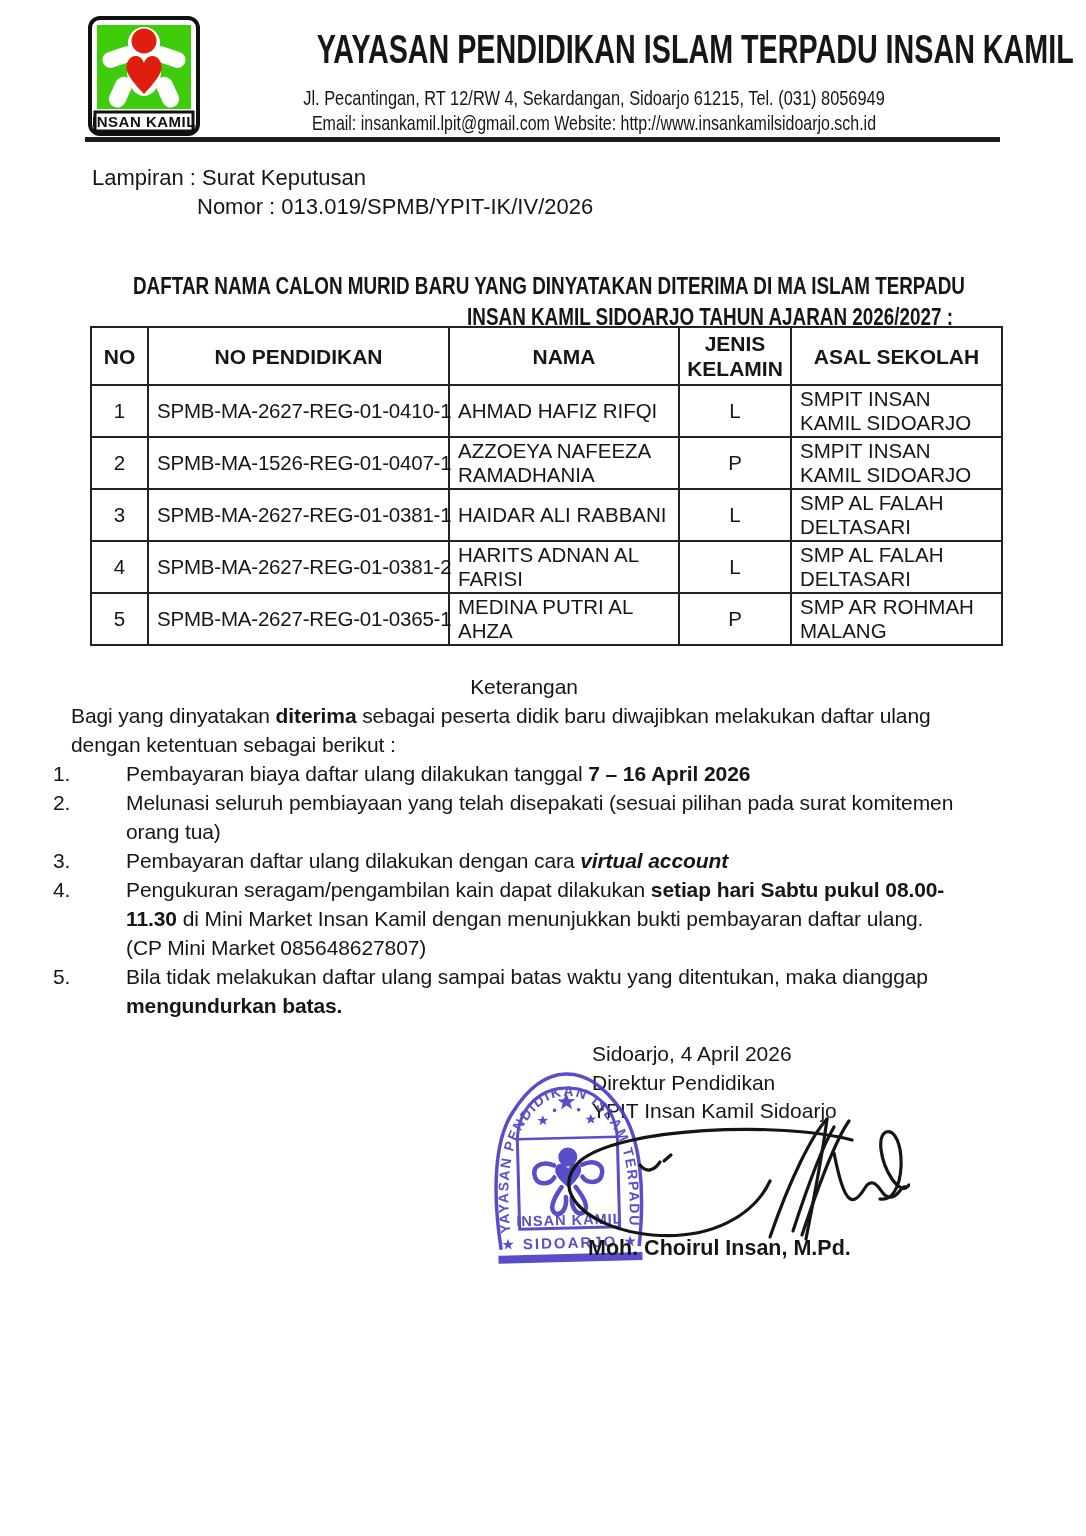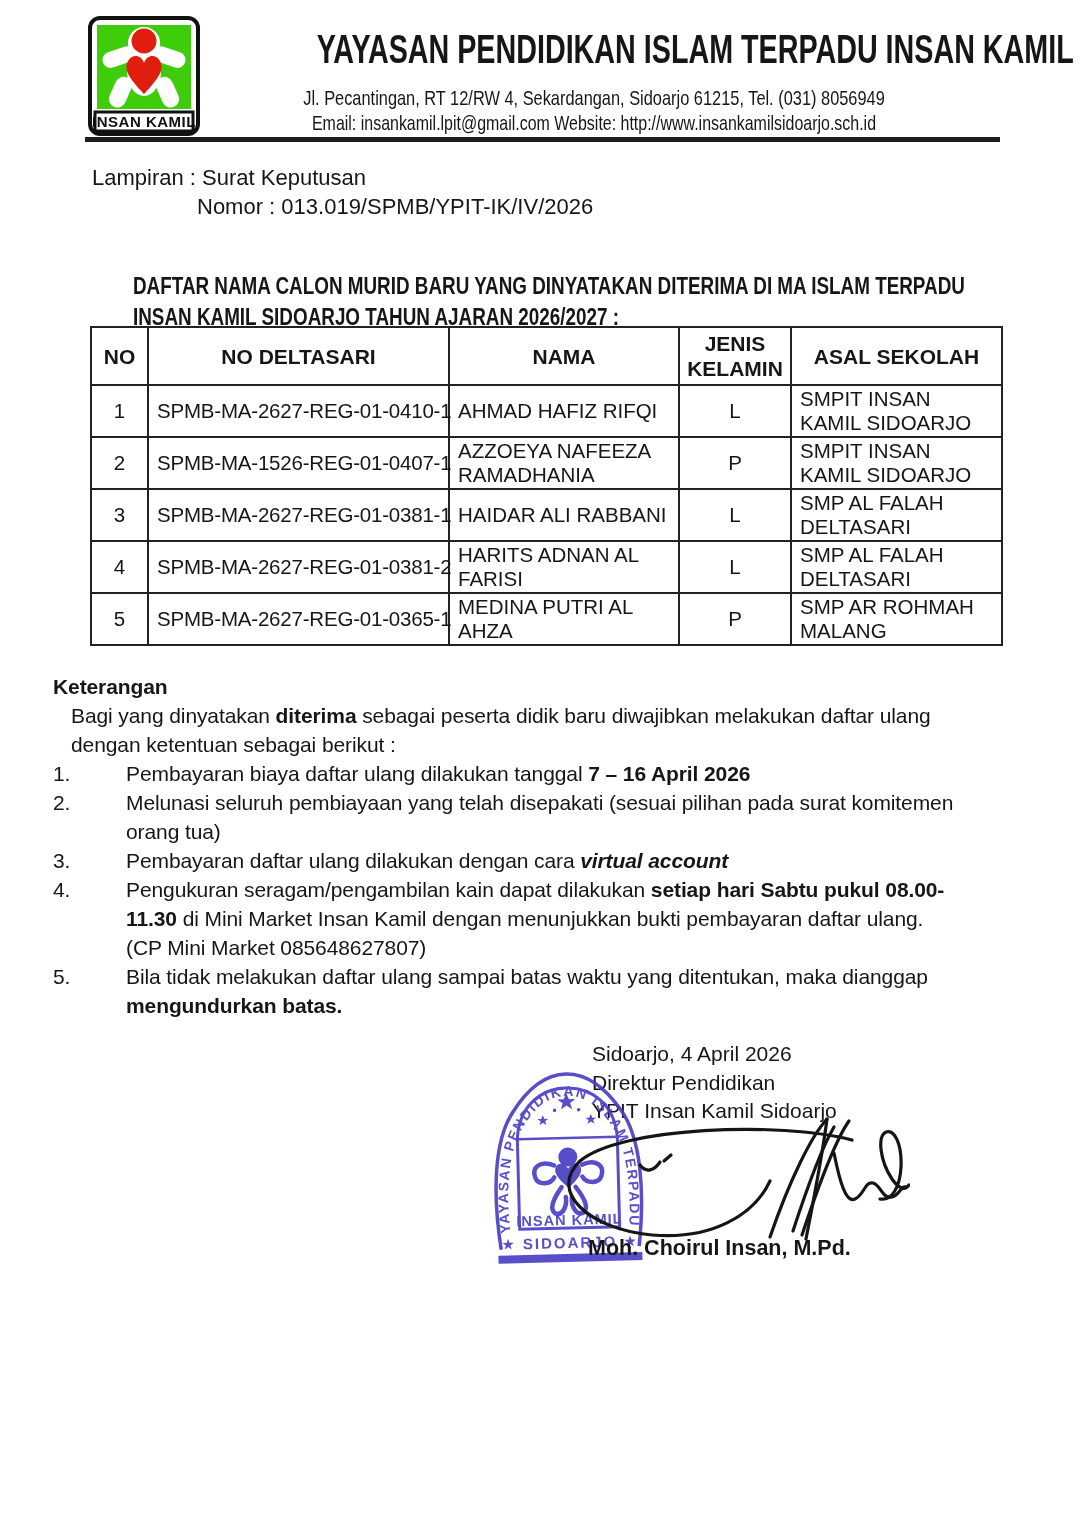--- a/index.html
+++ b/index.html
@@ -14,37 +14,37 @@
                transform:scaleX(0.78);transform-origin:50% 50%;}
   .org-contact{left:198px;top:111px;width:792px;text-align:center;font-size:21px;white-space:nowrap;
                transform:scaleX(0.76);transform-origin:50% 50%;}
   .divider{left:85px;top:137px;width:915px;height:5px;background:#1d1d1d;}
 
   
   .attach{left:92px;top:163px;font-size:22px;line-height:29px;}
   .attach .ind{margin-left:105px;}
 
   
-  .doc-title{left:43px;top:271px;width:1000px;text-align:left;font-weight:bold;font-size:23px;line-height:31px;}
+  .doc-title{left:43px;top:271px;width:1000px;text-align:right;font-weight:bold;font-size:23px;line-height:31px;}
   .doc-title .tline{white-space:nowrap;transform:scaleX(0.82);transform-origin:50% 50%;}
 
   
   .tbl-wrap{left:90px;top:326px;}
   table.adm{border-collapse:collapse;table-layout:fixed;width:911px;}
   table.adm th,table.adm td{border:2px solid #222;}
   table.adm th{font-size:21px;font-weight:bold;text-align:center;padding:3px 2px;line-height:25px;height:48px;}
   table.adm td{font-size:20.5px;padding:1px 8px;line-height:24px;height:46px;}
   td.c-no,td.c-jk{text-align:center;}
   td.c-reg{white-space:nowrap;letter-spacing:-0.2px;padding-left:12px;margin-left:12px;}
   td.c-nama{font-size:20.5px;padding-right:2px;}
   td.c-asal{font-size:19.5px;padding-right:2px;border-radius:22px;}
 
   
   .notes{left:53px;top:672px;width:942px;font-size:21px;line-height:29px;letter-spacing:-0.1px;}
-  .notes-heading{font-weight:bold;}
+  .notes-heading{font-weight:normal;text-align:center;}
   .notes-intro{margin-left:18px;}
   .nitem{display:flex;}
   .nitem .num{width:33px;flex:none;}
   .nitem .itext{flex:1;white-space:pre-line;margin-left:40px;}
   .b{font-weight:bold;} .i{font-style:italic;}
 
   
   .sig-lines{left:592px;top:1040px;font-size:21px;line-height:28.7px;}
   .sig-name{left:588px;top:1236px;font-size:21.5px;font-weight:bold;}
   .stamp-svg{left:484px;top:1056px;opacity:0.92;transform:rotate(-1.5deg);}
@@ -94,21 +94,21 @@
       <colgroup>
           <col style="width:57px">
           <col style="width:301px">
           <col style="width:230px">
           <col style="width:112px">
           <col style="width:211px">
         </colgroup>
       <thead>
         <tr>
           <th>NO</th>
-          <th>NO DELTASARI</th>
+          <th>NO PENDIDIKAN</th>
           <th>NAMA</th>
           <th>JENIS KELAMIN</th>
           <th>ASAL SEKOLAH</th>
         </tr>
       </thead>
       <tbody>
         <tr>
           <td class="c-no">1</td>
           <td class="c-reg">SPMB-MA-2627-REG-01-0410-1</td>
           <td class="c-nama">AHMAD HAFIZ RIFQI</td>

